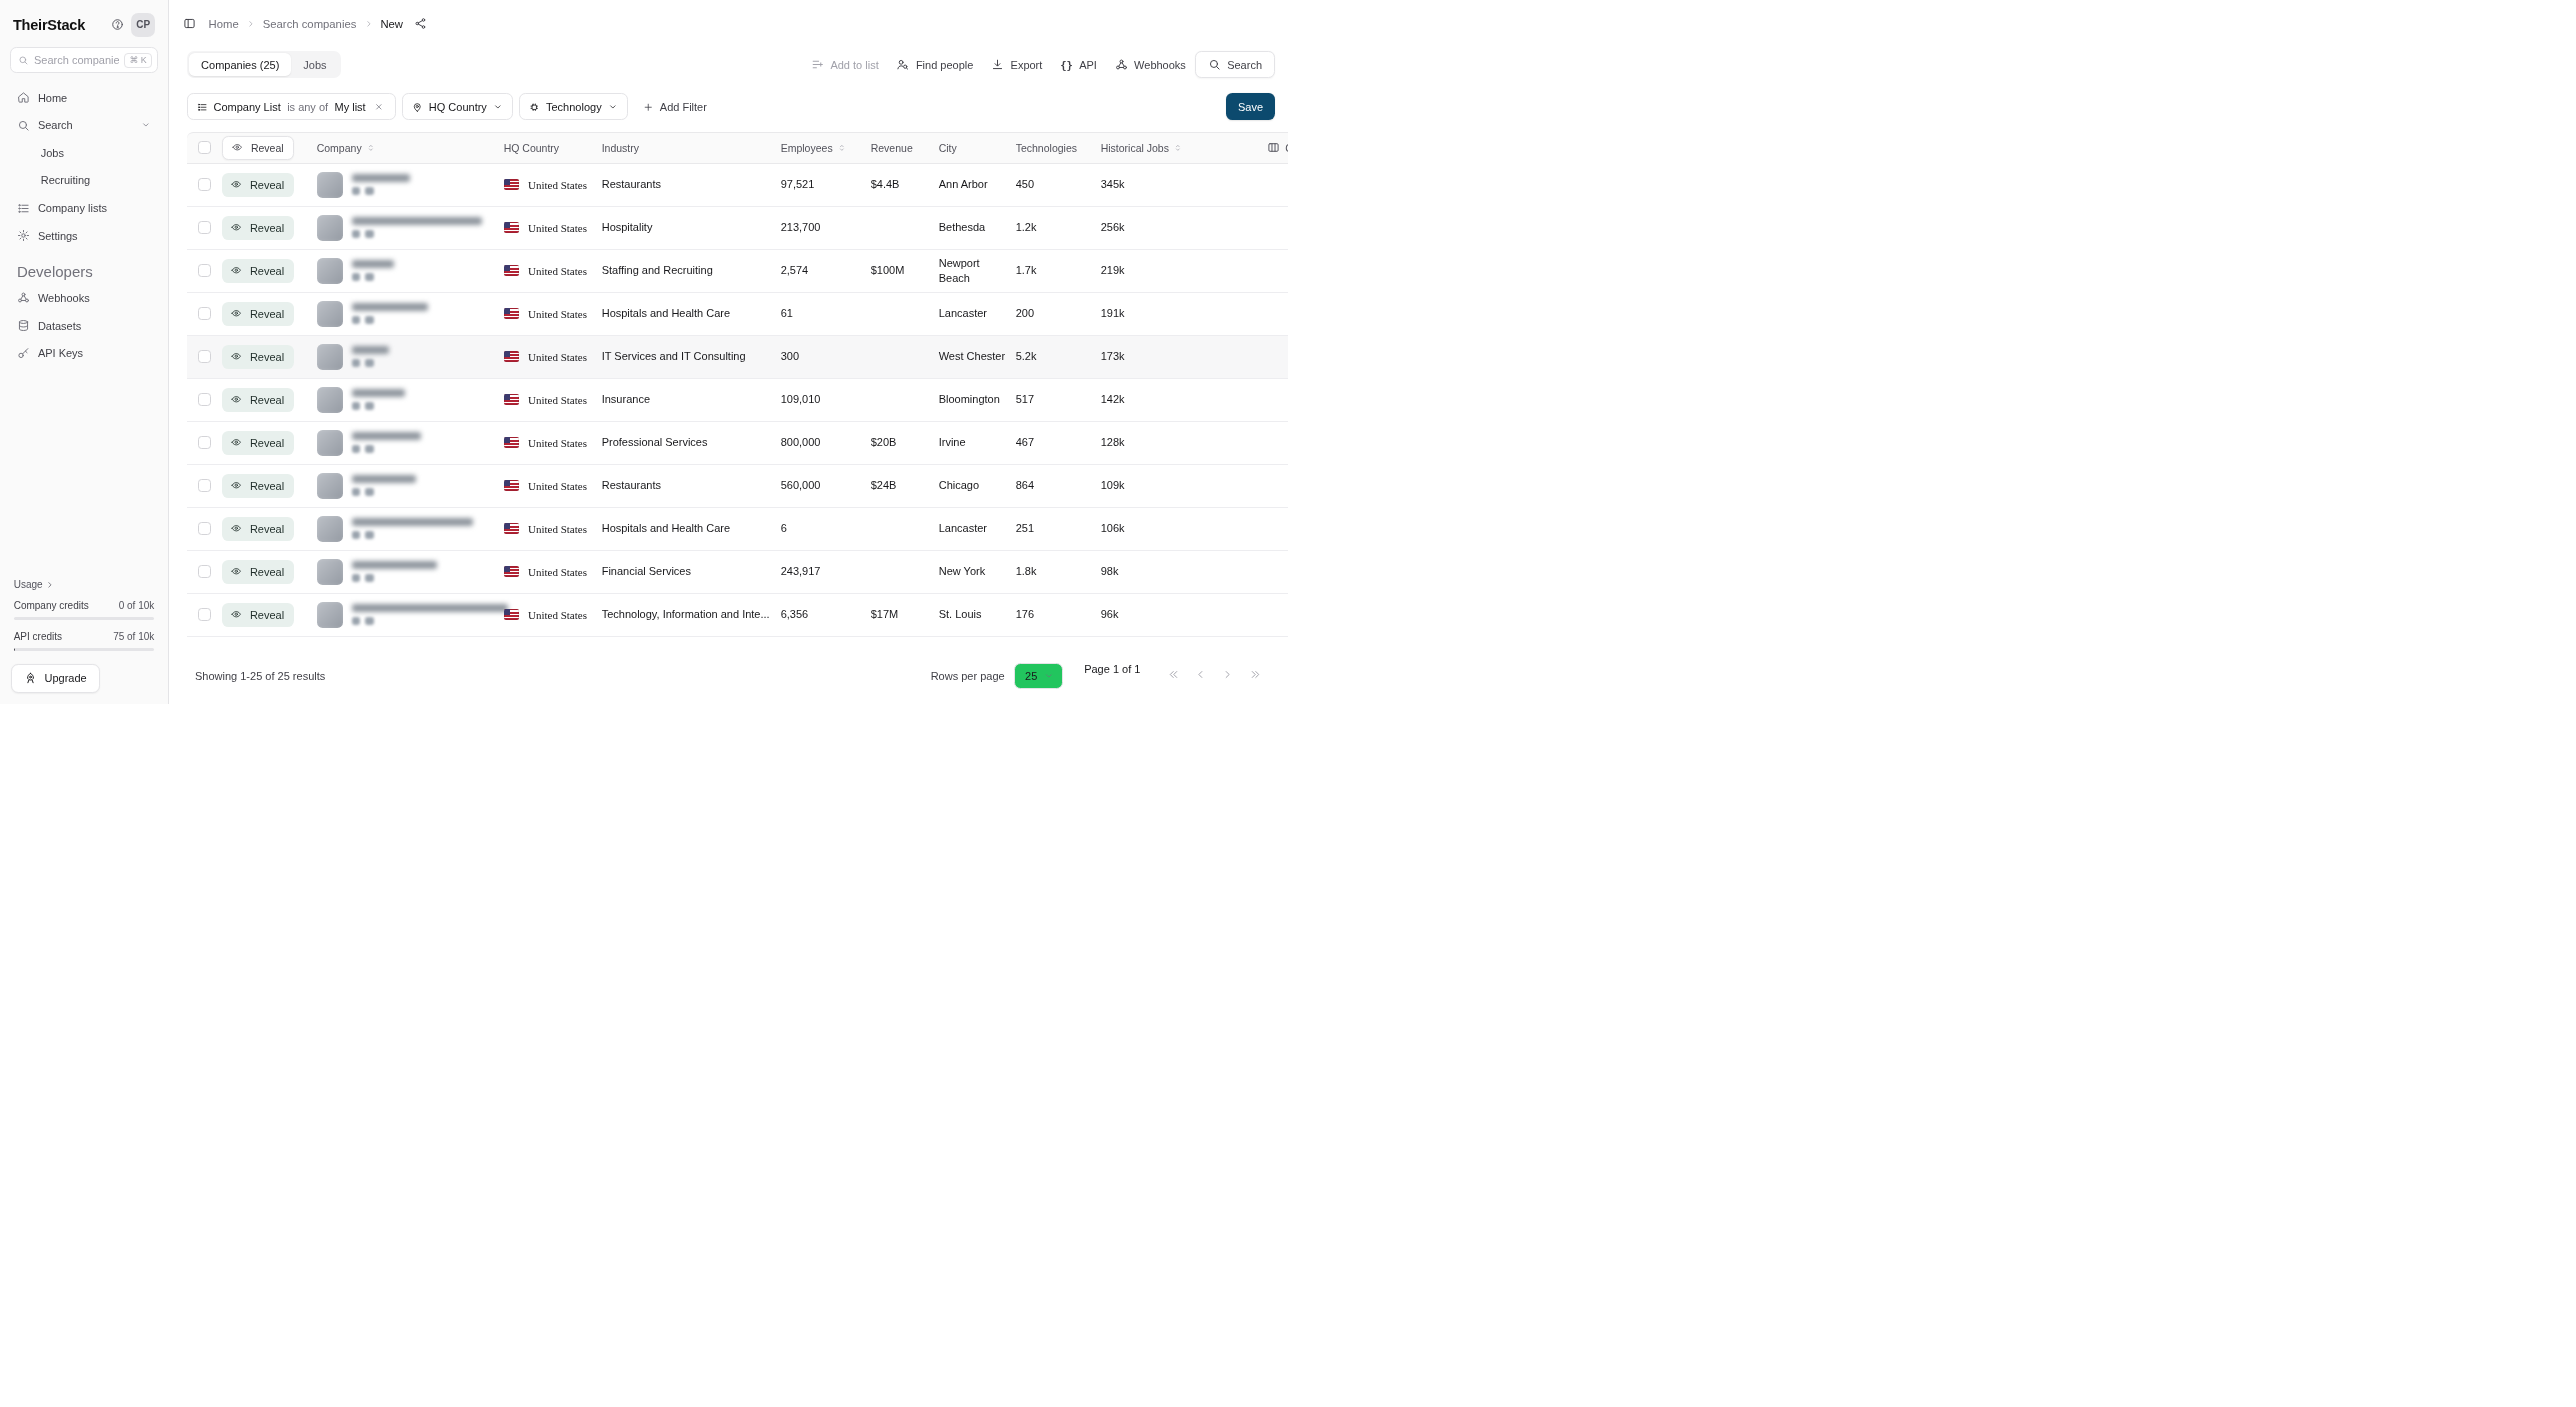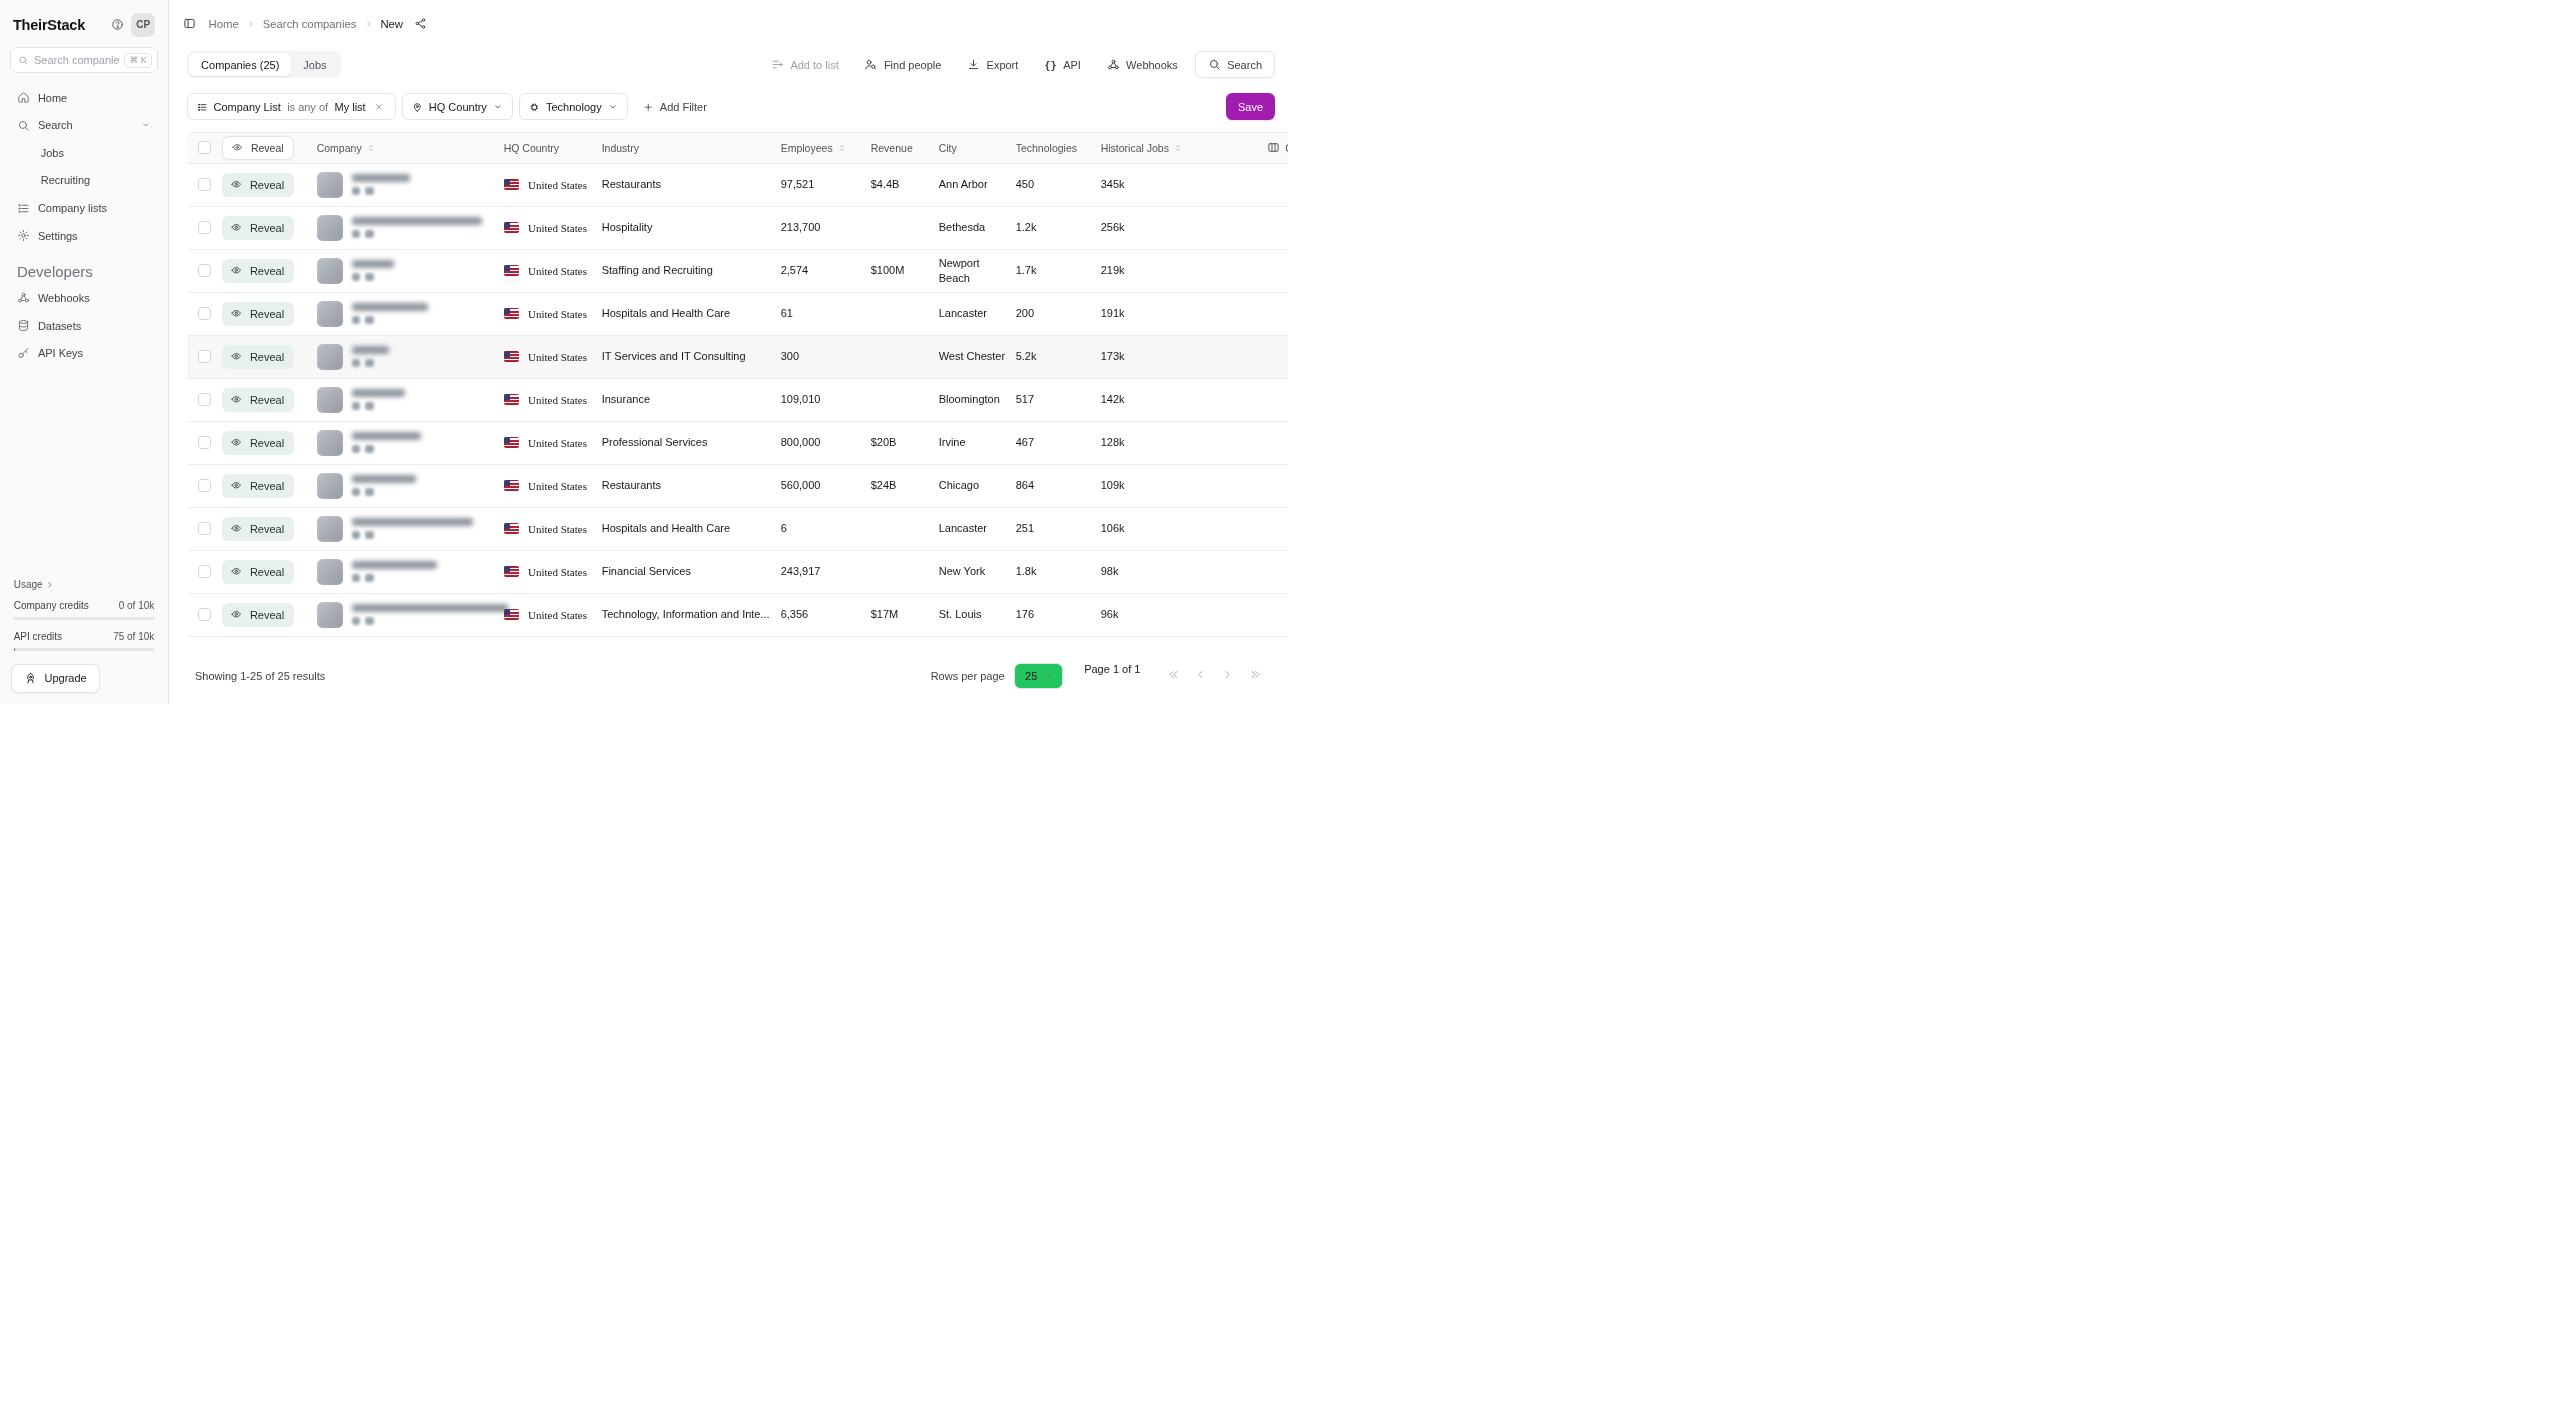--- a/index.html
+++ b/index.html
@@ -50,33 +50,33 @@
   .crumbs { display:flex; align-items:center; gap:7.2px; font-size:11.3px; }
   .crumb { color:#71717a; cursor:pointer; }
   .crumb.current { color:#18181b; font-weight:400; }
   .crumb-sep { color:#a1a1aa; display:flex; }
   .share-btn { background:none; border:none; color:#3f3f46; cursor:pointer; display:flex; padding:2.4px; }
 
   .toolbar { display:flex; align-items:center; padding:0 13px 0 17.7px; height:35px; }
   .tabs { background:#f4f4f5; border-radius:7.2px; padding:2.4px; display:flex; }
   .tab { padding:5.6px 12px; border-radius:5.6px; color:#52525b; font-weight:500; cursor:pointer; border:none; background:none; font:inherit; }
   .tab.active { background:#fff; color:#18181b; box-shadow:0 0.8px 1.6px rgba(0,0,0,.08); font-weight:500; }
-  .tb-actions { margin-left:auto; display:flex; align-items:center; gap:8px; }
+  .tb-actions { margin-left:auto; display:flex; align-items:center; gap:0; }
   .ghost-btn { display:flex; align-items:center; gap:6.4px; height:27px; padding:0 8.9px; border-radius:6.4px;
                color:#3f3f46; font-weight:500; background:none; border:none; font:inherit; cursor:pointer; }
   .ghost-btn.disabled { color:#a1a1aa; }
   .braces { font-family:"DejaVu Sans Mono", monospace; font-weight:700; font-size:10.5px; }
   .outline-btn { border:0.8px solid #e4e4e7; background:#fff; padding:0 12px; box-shadow:0 0.8px 1.6px rgba(0,0,0,.04); }
 
   .filterbar { display:flex; align-items:center; gap:6.4px; padding:11.3px 13px 11.3px 17.7px; }
   .fpill { display:flex; align-items:center; gap:6.4px; height:27px; padding:0 8.9px; border:0.8px solid #e4e4e7;
            border-radius:6.4px; background:#fff; color:#18181b; cursor:pointer; }
   .fpill .muted { color:#71717a; }
   .x-btn { background:none; border:none; color:#71717a; display:flex; cursor:pointer; padding:1.6px; margin-left:0.8px; }
-  .save-btn { margin-left:auto; background:#a21caf; color:#fff; font-weight:500; height:27px; padding:0 12px;
+  .save-btn { margin-left:auto; background:#0c4a6e; color:#fff; font-weight:500; height:27px; padding:0 12px;
               border-radius:6.4px; border:none; font:inherit; cursor:pointer; box-shadow:0 0.8px 1.6px rgba(0,0,0,.1); }
 
   
   .table-wrap { flex:1; overflow:hidden; padding-left:17.7px; display:flex; flex-direction:column; }
   .tgrid { display:grid; grid-template-columns:35px 95px 187px 98px 179px 90px 68px 77px 85px 90px minmax(56px,1fr);
            align-items:center; }
   .thead { background:#fafafa; border-top:0.8px solid #e9e9eb; border-bottom:0.8px solid #e9e9eb; height:32px;
            color:#52525b; font-size:10.5px; border-radius:6.4px 0 0 0; }
   .th { display:flex; align-items:center; gap:4px; padding-right:6.4px; }
   .th.sortable { cursor:pointer; }

